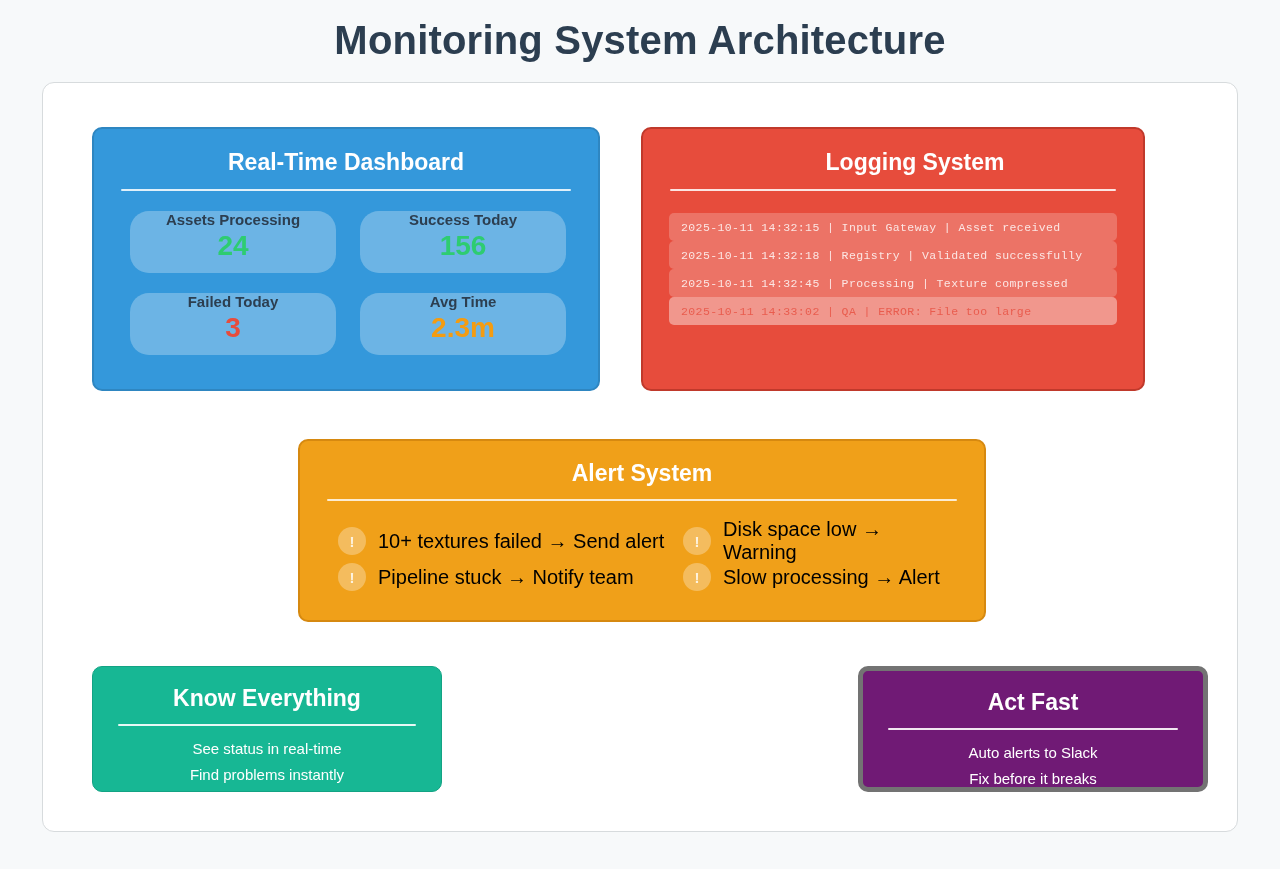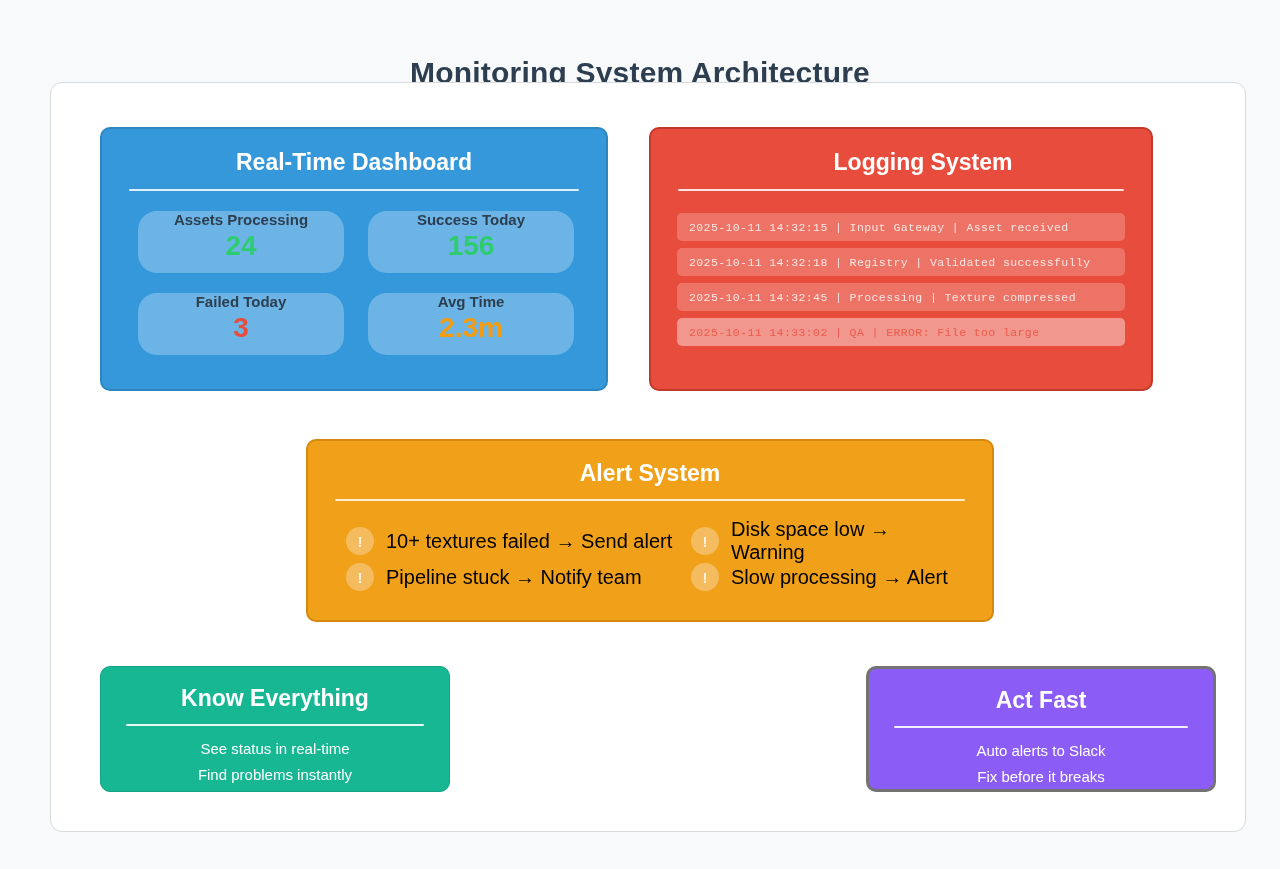--- a/index.html
+++ b/index.html
@@ -20,31 +20,30 @@
     background: #f7f9fa;
   }
 
   
   .page-title {
     position: absolute;
     top: 18px;
     left: 0;
     width: 1280px;
     text-align: center;
-    font-size: 30px;
+    font-size: 40px;
     font-weight: bold;
     color: #2c3e50;
     letter-spacing: 0.2px;
-    margin-top: 38px;
   }
 
   
   .container {
     position: absolute;
-    left: 50px;
+    left: 42px;
     top: 82px;
     width: 1196px;
     height: 750px;
     background: #ffffff;
     border: 1px solid #d7dbdd;
     border-radius: 12px;
   }
 
   
   .panel {
@@ -121,21 +120,20 @@
     margin: 15px 27px 0 27px;
   }
   .log-list {
     position: absolute;
     left: 26px;
     top: 84px;
     width: 448px;
   }
   .log-row {
     height: 28px;
-    margin-bottom: 7px;
     border-radius: 5px;
     background: rgba(255,255,255,0.22);
     display: flex;
     align-items: center;
     padding-left: 12px;
     font-family: "Liberation Mono", "DejaVu Sans Mono", monospace;
     font-size: 11.5px;
     letter-spacing: 0.4px;
     color: rgba(255,255,255,0.82);
     white-space: nowrap;
@@ -198,21 +196,21 @@
   .benefit {
     position: absolute;
     top: 583px;
     width: 350px;
     height: 126px;
     border-radius: 10px;
     text-align: center;
   }
   .benefit.teal   { left: 49px;  background: #17b794; border: 1px solid #13a384; }
   .benefit.purple { left: 432px; background: #a05ab5; border: 1px solid #8e4ca3; }
-  .benefit.navy   { left: 815px; background: #8b5cf6; border: 3px solid #737373; }
+  .benefit.navy   { left: 815px; background: #701a75; border: 5px solid #737373; }
 
   .benefit-title {
     margin-top: 20px;
     font-size: 23px;
     font-weight: bold;
     color: #ffffff;
     line-height: 1;
   }
   .benefit-divider {
     height: 2px;

